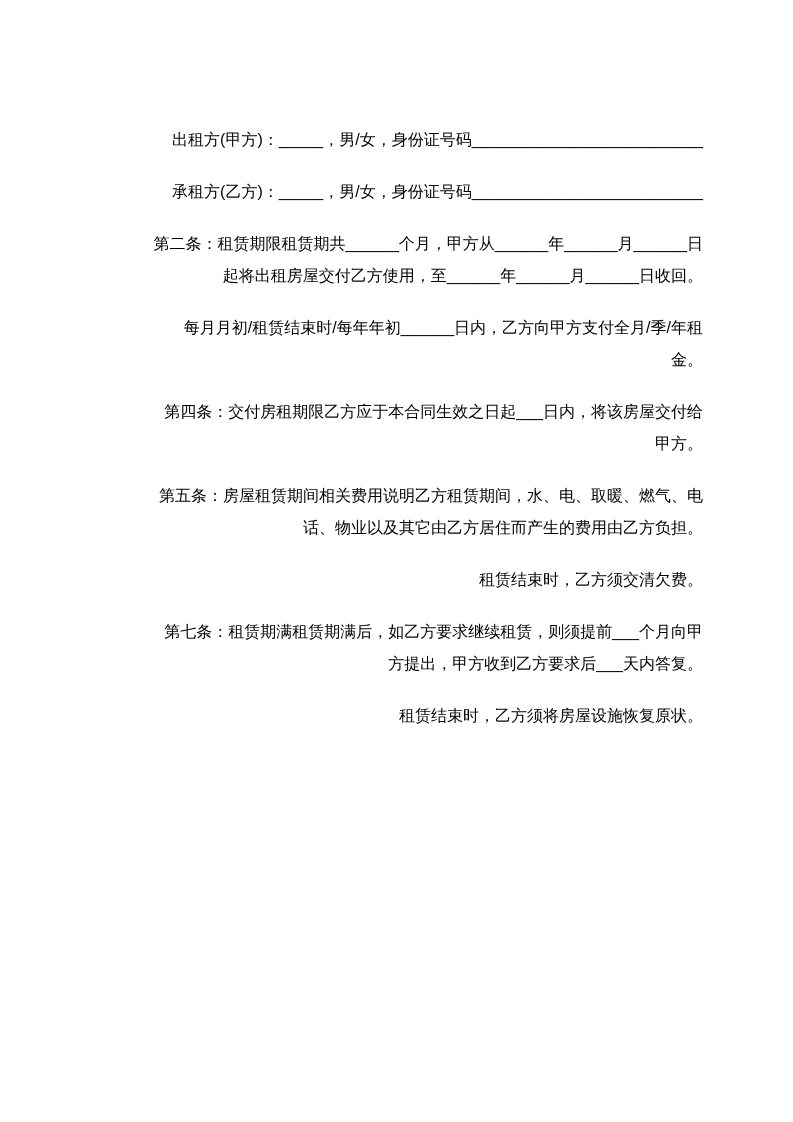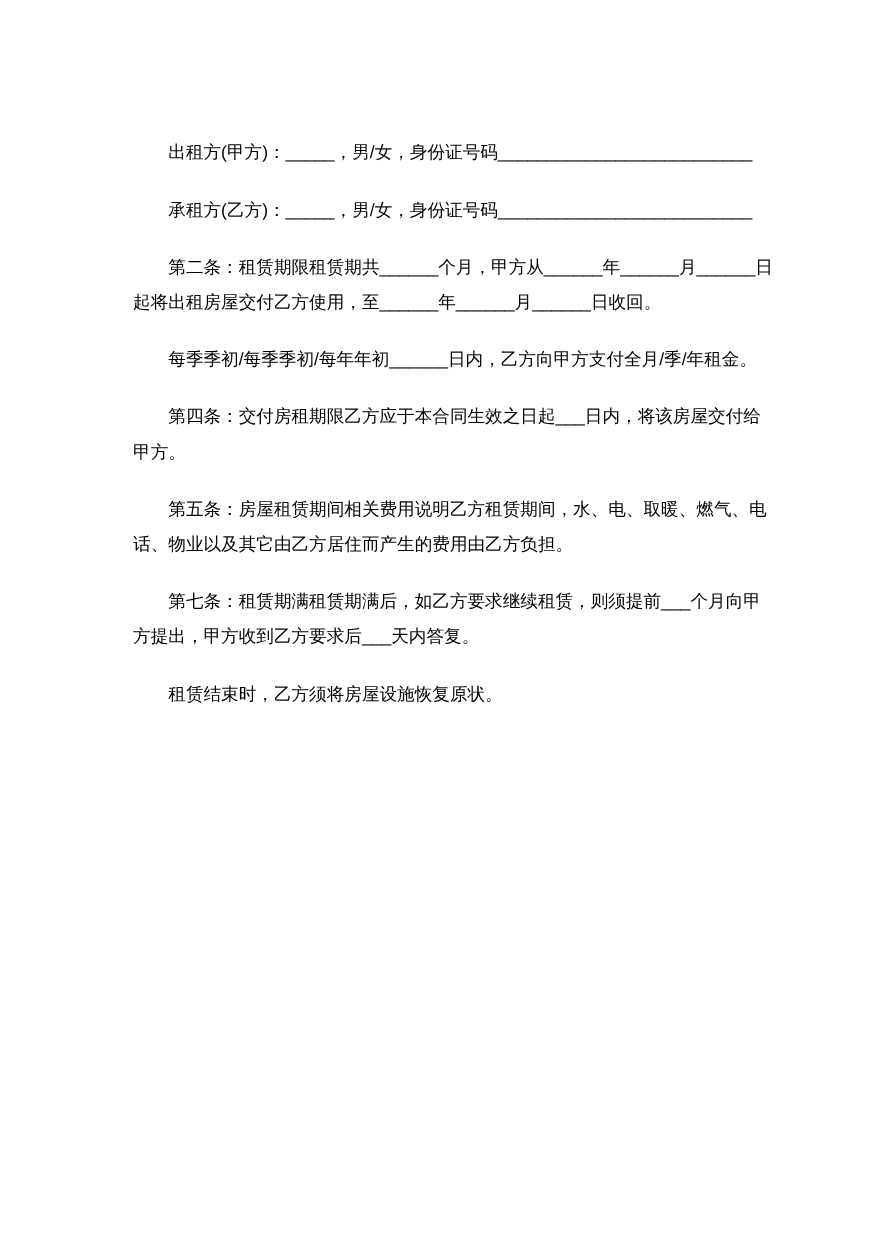--- a/index.html
+++ b/index.html
@@ -28,29 +28,31 @@
     font-family: "Liberation Sans", "DejaVu Sans", sans-serif;
     font-size: 16px;
     line-height: 32px;
     text-align: left;
   }
   .para {
     margin: 0 0 20px 16px;
     text-indent: 2em;
     word-break: break-all;
     white-space: normal;
+    text-align: right;
   }
 </style>
 </head>
 <body>
 
 <div class="page">
   <div class="doc-body" id="doc-body">
       <p class="para">出租方(甲方)：_____，男/女，身份证号码__________________________</p>
       <p class="para">承租方(乙方)：_____，男/女，身份证号码__________________________</p>
       <p class="para">第二条：租赁期限租赁期共______个月，甲方从______年______月______日起将出租房屋交付乙方使用，至______年______月______日收回。</p>
-      <p class="para">每季季初/每季季初/每年年初______日内，乙方向甲方支付全月/季/年租金。</p>
+      <p class="para">每月月初/租赁结束时/每年年初______日内，乙方向甲方支付全月/季/年租金。</p>
       <p class="para">第四条：交付房租期限乙方应于本合同生效之日起___日内，将该房屋交付给甲方。</p>
       <p class="para">第五条：房屋租赁期间相关费用说明乙方租赁期间，水、电、取暖、燃气、电话、物业以及其它由乙方居住而产生的费用由乙方负担。</p>
+      <p class="para">租赁结束时，乙方须交清欠费。</p>
       <p class="para">第七条：租赁期满租赁期满后，如乙方要求继续租赁，则须提前___个月向甲方提出，甲方收到乙方要求后___天内答复。</p>
       <p class="para">租赁结束时，乙方须将房屋设施恢复原状。</p>
     </div>
 </div>
 
 </body></html>

